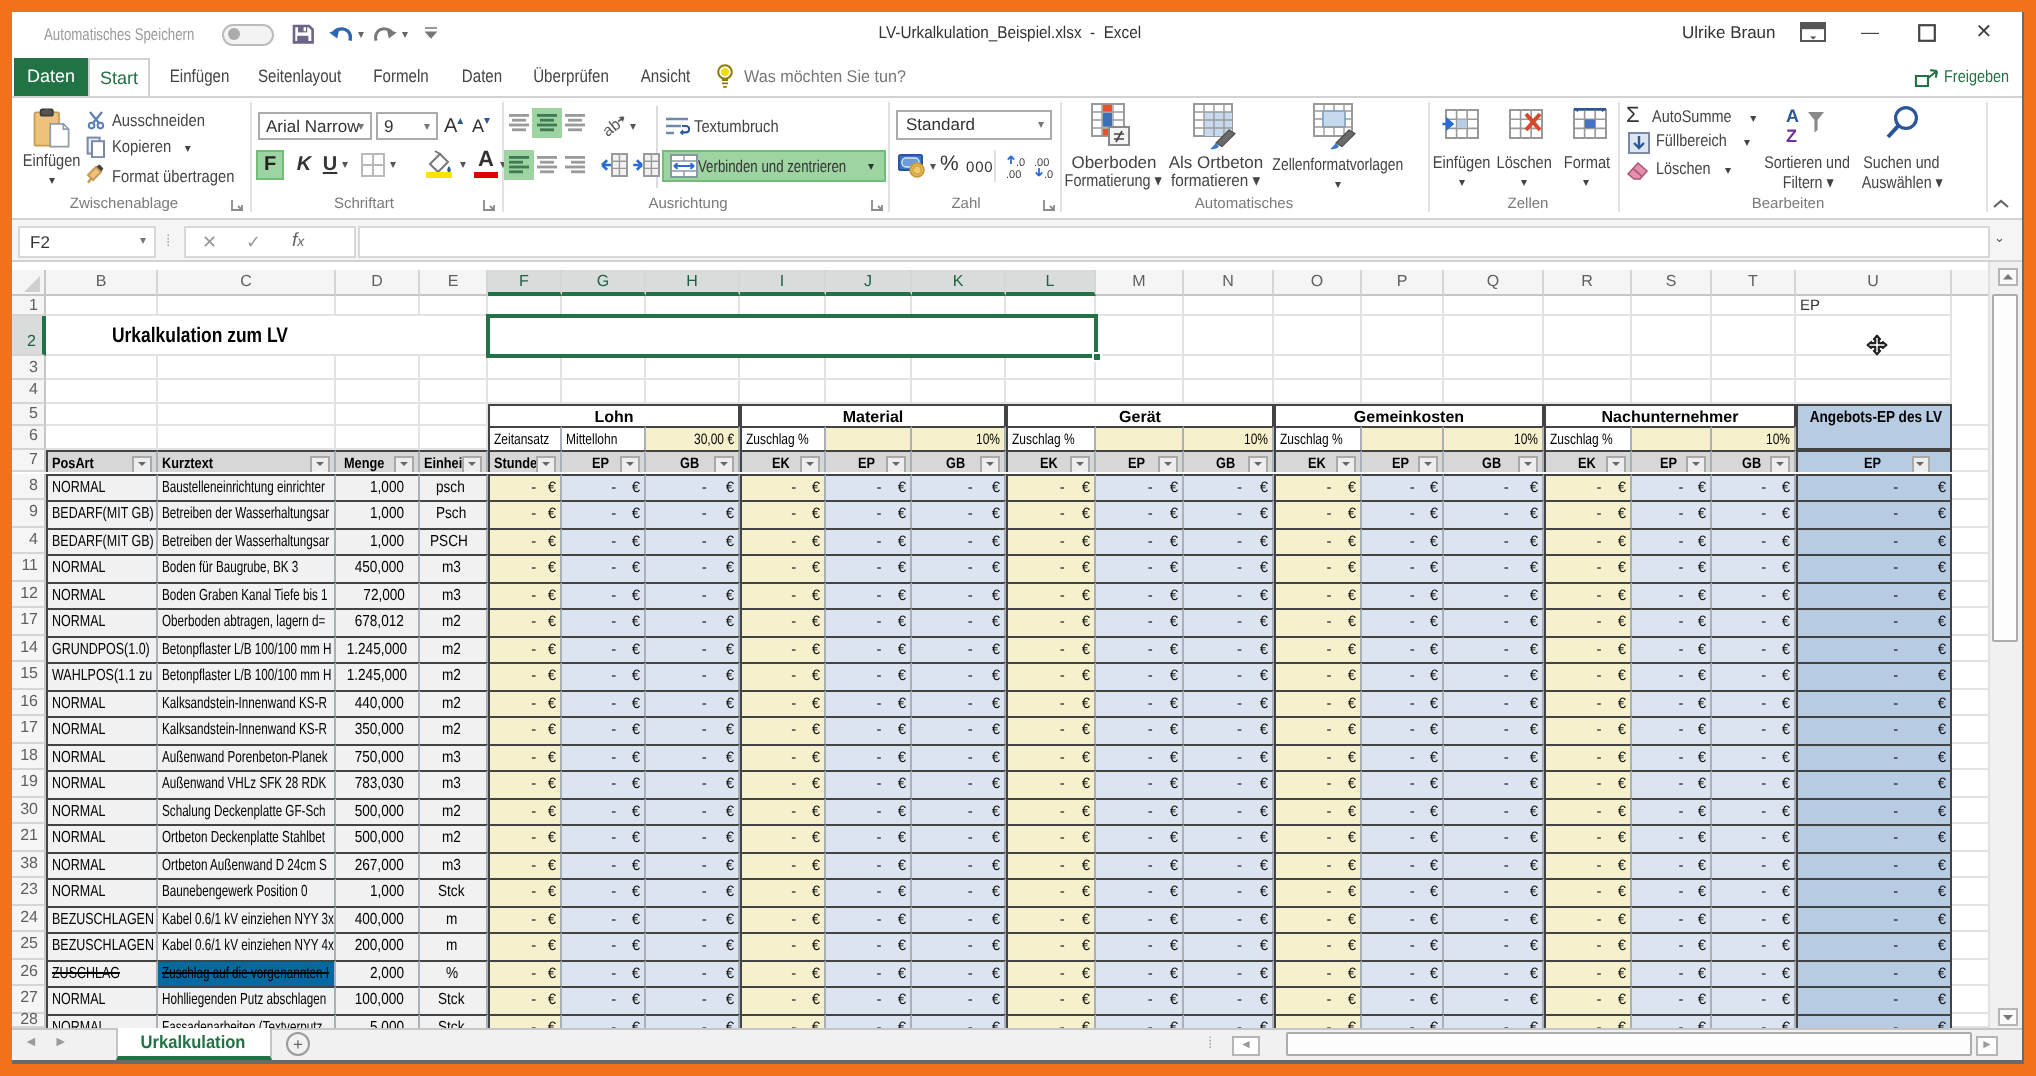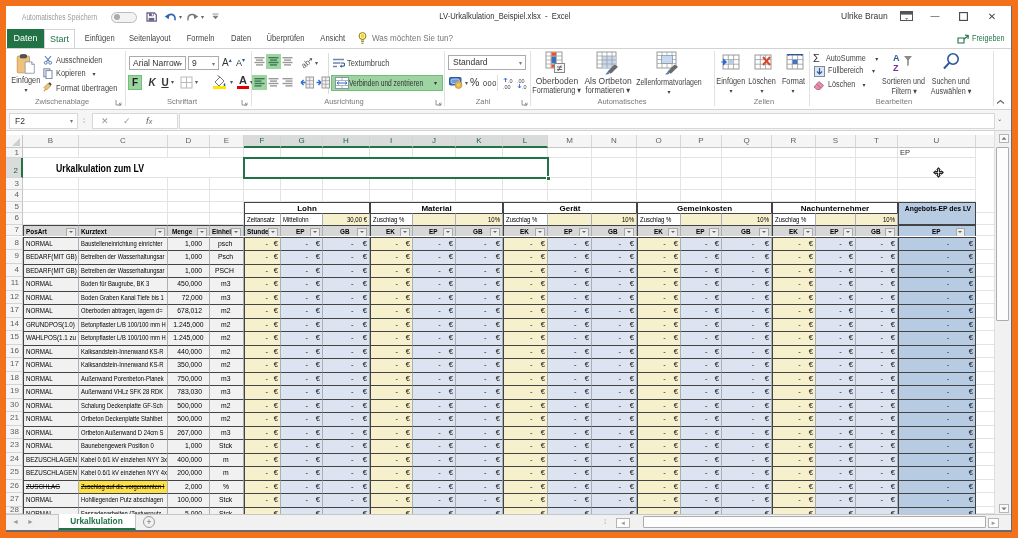--- a/index.html
+++ b/index.html
@@ -1753,21 +1753,21 @@
   </div>
 <div class="a m" style="left:856px;top:466.0px;width:42px;height:13.5px;background:#dbe4f0;border-right:1px solid #a9b0b8;border-top:1px solid #434343;">
     <b style="line-height:12.5px;">-</b>
     <s style="line-height:12.5px;">€</s>
   </div>
 <div class="a m" style="left:898px;top:466.0px;width:78px;height:13.5px;background:#b7cbe3;border-left:1px solid #434343;border-right:1px solid #434343;border-top:1px solid #434343;">
     <b style="line-height:12.5px;">-</b>
     <s style="line-height:12.5px;">€</s>
   </div>
 <div class="a " style="left:23px;top:479.5px;width:56px;height:13.5px;background:#f1f1f1;border-left:1px solid #434343;border-right:1px solid #a9b0b8;border-top:1px solid #434343;font-size:8px;color:#000;padding-left:2px;line-height:12.5px;overflow:hidden;"><span class="nw" style="transform:scaleX(0.78);text-decoration:line-through;">ZUSCHLAG</span></div>
-<div class="a " style="left:79px;top:479.5px;width:89px;height:13.5px;background:#fde047;border-right:1px solid #a9b0b8;border-top:1px solid #434343;font-size:8px;color:#000;padding-left:2px;line-height:12.5px;overflow:hidden;"><span class="nw" style="transform:scaleX(0.73);text-decoration:line-through;">Zuschlag auf die vorgenannten I</span></div>
+<div class="a " style="left:79px;top:479.5px;width:89px;height:13.5px;background:#0369a1;border-right:1px solid #a9b0b8;border-top:1px solid #434343;font-size:8px;color:#000;padding-left:2px;line-height:12.5px;overflow:hidden;"><span class="nw" style="transform:scaleX(0.73);text-decoration:line-through;">Zuschlag auf die vorgenannten I</span></div>
 <div class="a " style="left:168px;top:479.5px;width:42px;height:13.5px;background:#f1f1f1;border-right:1px solid #a9b0b8;border-top:1px solid #434343;font-size:8px;color:#000;text-align:right;padding-right:7px;line-height:12.5px;overflow:hidden;"><span class="nw" style="transform:scaleX(0.85);transform-origin:100% 50%;">2,000</span></div>
 <div class="a " style="left:210px;top:479.5px;width:34px;height:13.5px;background:#f1f1f1;border-right:1px solid #a9b0b8;border-top:1px solid #434343;font-size:8px;color:#000;text-align:center;line-height:12.5px;overflow:hidden;"><span class="nw" style="transform:scaleX(0.85);">%</span></div>
 <div class="a m" style="left:244px;top:479.5px;width:37px;height:13.5px;background:#f7f0cc;border-left:1px solid #434343;border-right:1px solid #a9b0b8;border-top:1px solid #434343;">
     <b style="line-height:12.5px;">-</b>
     <s style="line-height:12.5px;">€</s>
   </div>
 <div class="a m" style="left:281px;top:479.5px;width:42px;height:13.5px;background:#dbe4f0;border-right:1px solid #a9b0b8;border-top:1px solid #434343;">
     <b style="line-height:12.5px;">-</b>
     <s style="line-height:12.5px;">€</s>
   </div>

